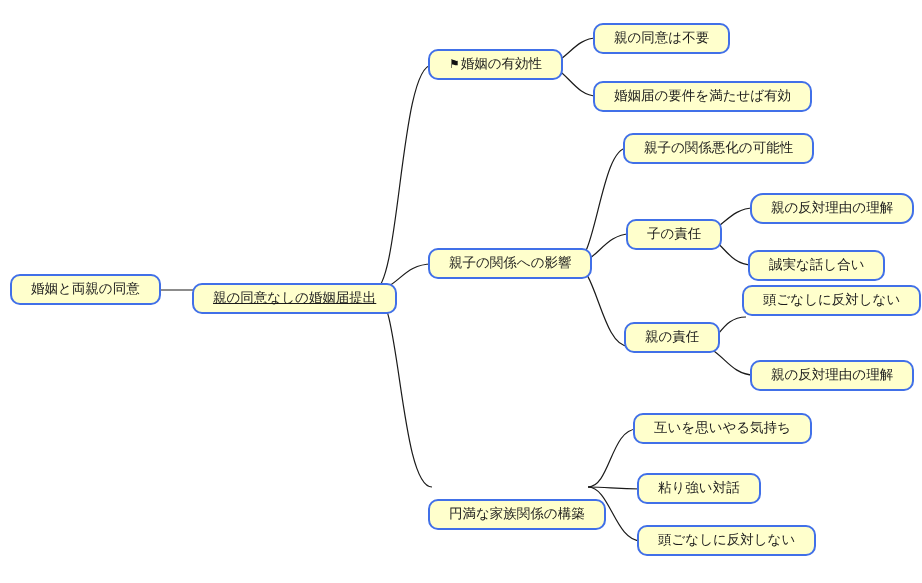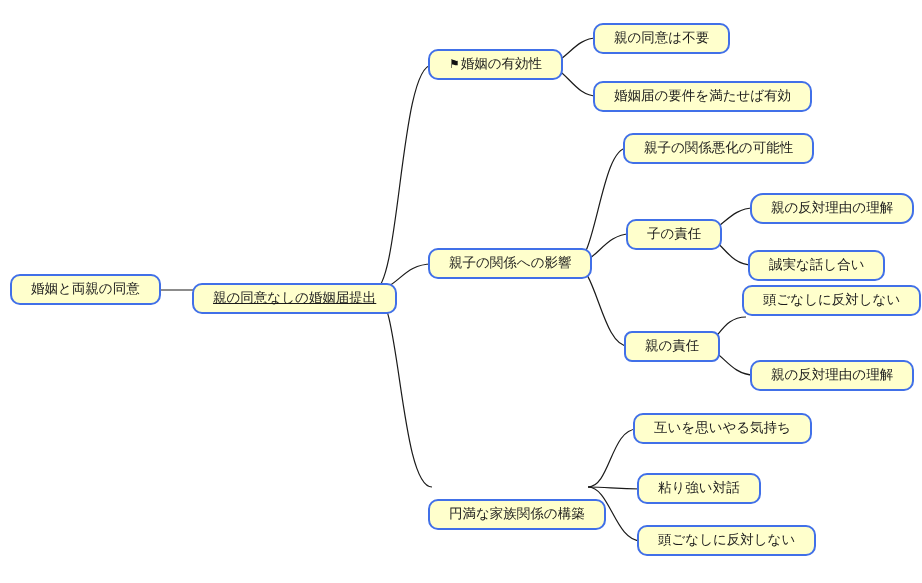--- a/index.html
+++ b/index.html
@@ -49,21 +49,21 @@
   #n-root   { left: 10px;  top: 274px; }
   #n-trunk  { left: 192px; top: 283px; text-decoration: underline; }
   #n-b1     { left: 428px; top: 49px;  }
   #n-b1c1   { left: 593px; top: 23px;  }
   #n-b1c2   { left: 593px; top: 81px;  }
   #n-b2     { left: 428px; top: 248px; }
   #n-b2c1   { left: 623px; top: 133px; }
   #n-b2c2   { left: 626px; top: 219px; }
   #n-b2c2a  { left: 750px; top: 193px; border-radius: 13px; }
   #n-b2c2b  { left: 748px; top: 250px; }
-  #n-b2c3   { left: 624px; top: 331px; border-radius: 8px; }
+  #n-b2c3   { left: 624px; top: 322px; }
   #n-b2c3a  { left: 742px; top: 285px; }
   #n-b2c3b  { left: 750px; top: 360px; }
   #n-b3     { left: 428px; top: 499px; }
   #n-b3c1   { left: 633px; top: 413px; }
   #n-b3c2   { left: 637px; top: 473px; }
   #n-b3c3   { left: 637px; top: 525px; }
 </style>
 </head>
 <body>
 

